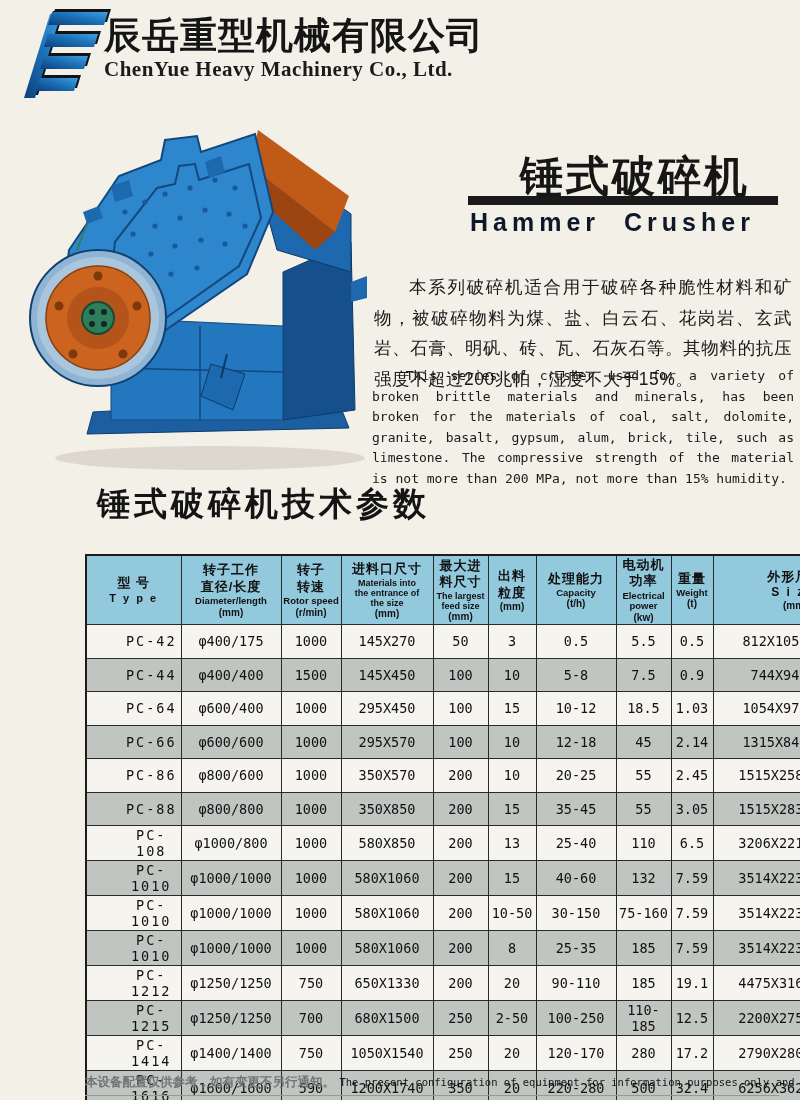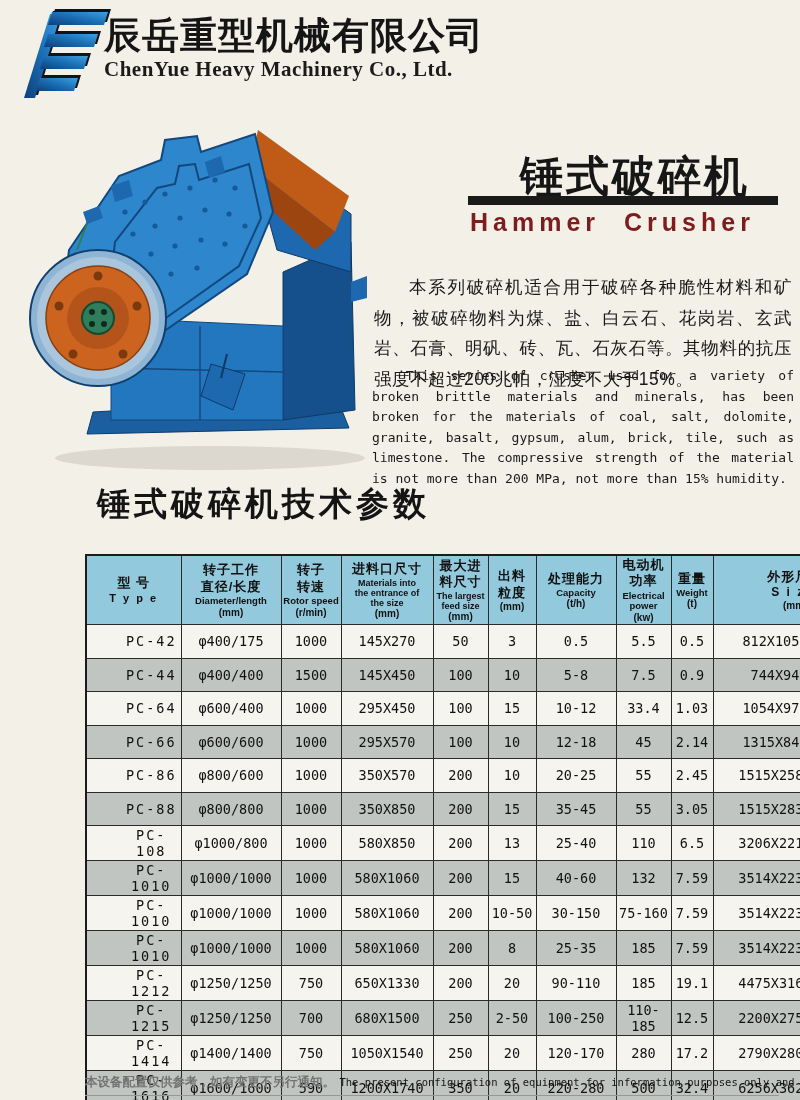--- a/index.html
+++ b/index.html
@@ -35,21 +35,21 @@
     text-align:right;font-size:43px;font-weight:900;letter-spacing:3px;
     color:#161616;white-space:nowrap;
   }
   .title-bar{
     position:absolute;left:468px;top:196px;width:310px;height:9px;
     background:#1a1a1a;
   }
   .title-en{
     position:absolute;left:470px;top:208px;width:310px;
     font-size:25px;font-weight:700;letter-spacing:5px;word-spacing:12px;
-    color:#7f1d1d;white-space:nowrap;
+    color:#0f172a;white-space:nowrap;
   }
   .desc-zh{
     position:absolute;left:374px;top:272px;width:418px;
     font-size:17.5px;line-height:1.75;text-align:justify;
     text-indent:2em;color:#181818;letter-spacing:.5px;
   }
   .desc-en{
     position:absolute;left:372px;top:366px;width:422px;
     font-family:"DejaVu Sans Mono",monospace;
     font-size:13px;line-height:1.58;text-align:justify;
@@ -332,21 +332,21 @@
           <td>744X942X878</td>
         </tr>
         <tr class="row-white">
           <td>PC-64</td>
           <td>φ600/400</td>
           <td>1000</td>
           <td>295X450</td>
           <td>100</td>
           <td>15</td>
           <td>10-12</td>
-          <td>33.4</td>
+          <td>18.5</td>
           <td>1.03</td>
           <td>1054X972X1117</td>
         </tr>
         <tr class="row-gray">
           <td>PC-66</td>
           <td>φ600/600</td>
           <td>1000</td>
           <td>295X570</td>
           <td>100</td>
           <td>10</td>

